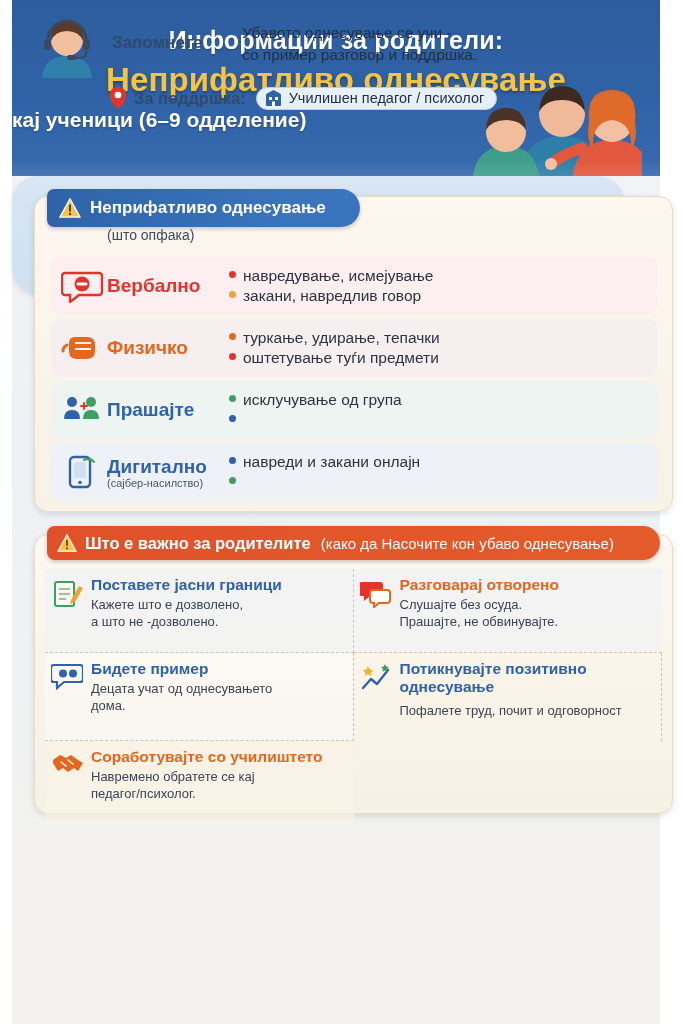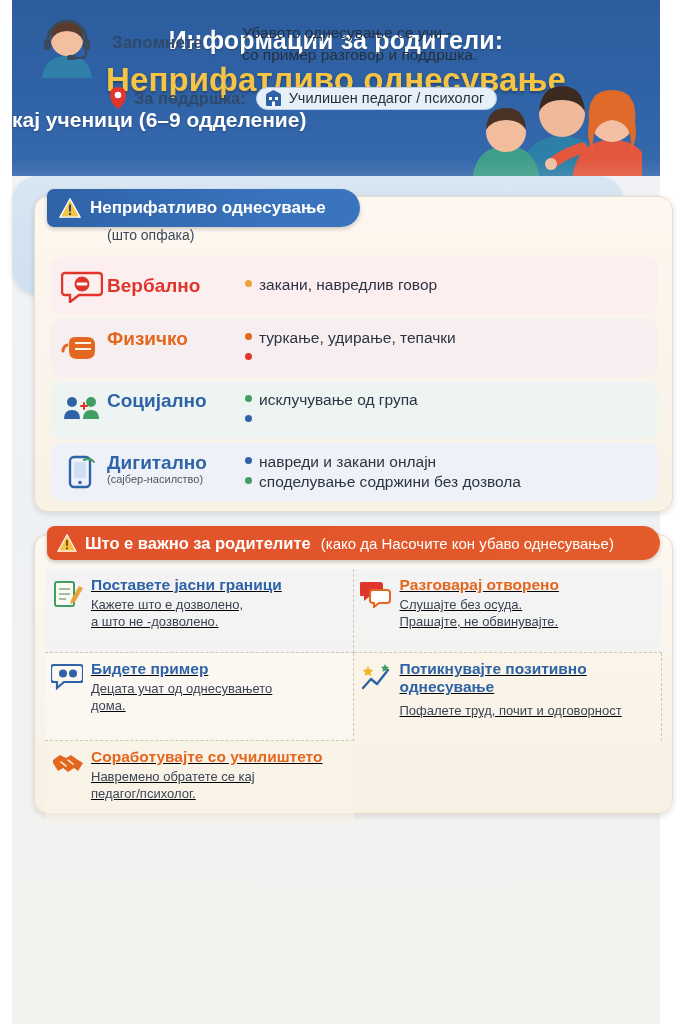--- a/index.html
+++ b/index.html
@@ -120,21 +120,21 @@
   .r-verbal { top: 60px;  height: 58px; background: #fdeef0; }
   .r-fizicko{ top: 122px; height: 58px; background: #f7eef0; }
   .r-socij  { top: 184px; height: 58px; background: #eef4f1; }
   .r-digit  { top: 246px; height: 58px; background: #eef2f8; }
 
   .lbl-red    { color: #e0352b; }
   .lbl-orange { color: #e4671f; }
   .lbl-blue   { color: #2f63a8; }
   .lbl-blue2  { color: #2f63a8; }
 
-  .twocol { display: flex; align-items: flex-start; gap: 16px; }
+  .twocol { display: flex; align-items: center; }
   .twocol .lbl-wrap { width: 122px; flex: none; }
 
   
   .sec2 {
     left: 22px; top: 534px; width: 639px; height: 280px;
     background: linear-gradient(180deg,#fdf8f0 0%, #f6f0e5 100%);
     border: 1px solid #e7dcc8;
   }
   .ribbon-orange {
     position: absolute;
@@ -149,21 +149,21 @@
   .ribbon-orange .warn { width: 20px; height: 18px; margin-right: 8px; flex:none;}
   .ribbon-orange .t { color: #fff; font-size: 16.5px; font-weight: bold; white-space: nowrap;}
   .ribbon-orange .s { color: #fff; font-size: 15px; margin-left: 10px; white-space: nowrap;}
 
   .tipgrid {
     position: absolute; left: 10px; top: 34px; right: 10px; bottom: 8px;
     display: grid;
     grid-template-columns: 1fr 1fr;
     grid-template-rows: 1fr 1fr 1fr;
   }
-  .tip { display: flex; padding: 7px 8px 22px 6px; text-decoration: underline; }
+  .tip { display: flex; padding: 7px 8px 22px 6px; }
   .tip .tico { width: 40px; flex: none; padding-top: 2px; text-align: center; }
   .tip .tbody { flex: 1; }
   .tip .ttl { font-size: 15.5px; font-weight: bold; color: #2f63a8; line-height: 18px; }
   .tip .ttl.org { color: #e4671f; }
   .tip .dsc { font-size: 13px; color: #3a4455; line-height: 17px; margin-top: 2px; }
   .tipgrid .cell-sep-v { border-right: 1px dashed #cfc6b6; }
   .tipgrid .cell-sep-h { border-bottom: 1px dashed #cfc6b6; }
   .tr1 { background: rgba(236,241,247,0.55); }
   .tr2 { background: rgba(255,255,255,0.35); }
   .tr3 { background: rgba(250,243,231,0.6); }
@@ -247,57 +247,58 @@
           <path d="M4 4 h34 a3 3 0 0 1 3 3 v16 a3 3 0 0 1 -3 3 h-20 l-9 7 v-7 h-5 a3 3 0 0 1 -3 -3 v-16 a3 3 0 0 1 3 -3z" fill="none" stroke="#e0352b" stroke-width="2.4"></path>
           <circle cx="21" cy="15" r="7.5" fill="#e0352b"></circle>
           <rect x="15.5" y="13.6" width="11" height="2.8" rx="1.4" fill="#ffffff"></rect>
         </svg>
       </div>
       <div class="txt twocol">
         <div class="lbl-wrap">
           <span class="label lbl-red">Вербално</span>
         </div>
         <div>
+          <div class="bul"><span class="dot" style="background:#e0352b"></span><span>навредување, исмејување</span></div>
           <div class="bul"><span class="dot" style="background:#e8a33c"></span><span>закани, навредлив говор</span></div>
         </div>
       </div>
     </div>
 
     <div class="row r-fizicko">
       <div class="ico">
         <svg width="40" height="34" viewBox="0 0 40 34">
           <path d="M8 12 q0-6 6-6 h12 q8 0 8 8 v6 q0 8-9 8 h-9 q-8 0-8-8z" fill="#e4671f"></path>
           <path d="M14 12 h16 M14 18 h16" stroke="#fdf2e7" stroke-width="1.8"></path>
           <path d="M6 14 q-4 2-4 6" stroke="#e4671f" stroke-width="3" fill="none" stroke-linecap="round"></path>
         </svg>
       </div>
       <div class="txt twocol">
         <div class="lbl-wrap">
           <span class="label lbl-orange">Физичко</span>
         </div>
         <div>
           <div class="bul"><span class="dot" style="background:#e4671f"></span><span>туркање, удирање, тепачки</span></div>
-          <div class="bul"><span class="dot" style="background:#e0352b"></span></div>
+          <div class="bul"><span class="dot" style="background:#e0352b"></span><span>оштетување туѓи предмети</span></div>
         </div>
       </div>
     </div>
 
     <div class="row r-socij">
       <div class="ico">
         <svg width="42" height="34" viewBox="0 0 42 34">
           <circle cx="11" cy="9" r="5" fill="#2f63a8"></circle>
           <path d="M3 26 q0-9 8-9 q8 0 8 9z" fill="#2f63a8"></path>
           <circle cx="30" cy="9" r="5" fill="#3f9e62"></circle>
           <path d="M22 26 q0-9 8-9 q8 0 8 9z" fill="#3f9e62"></path>
           <path d="M20 13 h6 M23 10 v6" stroke="#e0352b" stroke-width="2" stroke-linecap="round"></path>
         </svg>
       </div>
       <div class="txt twocol">
         <div class="lbl-wrap">
-          <span class="label lbl-blue">Социјално</span>
+          <span class="label lbl-blue">Прашајте</span>
         </div>
         <div>
           <div class="bul"><span class="dot" style="background:#3f9e62"></span><span>исклучување од група</span></div>
           <div class="bul"><span class="dot" style="background:#2f63a8"></span></div>
         </div>
       </div>
     </div>
 
     <div class="row r-digit">
       <div class="ico">
@@ -308,21 +309,21 @@
           <path d="M23 6 q6-3 10 2" stroke="#3f9e62" stroke-width="2" fill="none" stroke-linecap="round"></path>
         </svg>
       </div>
       <div class="txt twocol">
         <div class="lbl-wrap">
           <span class="label lbl-blue2">Дигитално</span>
           <span class="sublabel">(сајбер-насилство)</span>
         </div>
         <div>
           <div class="bul"><span class="dot" style="background:#2f63a8"></span><span>навреди и закани онлајн</span></div>
-          <div class="bul"><span class="dot" style="background:#3f9e62"></span><span>споделување содржини без дозвола</span></div>
+          <div class="bul"><span class="dot" style="background:#3f9e62"></span></div>
         </div>
       </div>
     </div>
   </div>
 
   <div class="card sec2">
     <div class="ribbon-orange">
       <svg class="warn" viewBox="0 0 24 22">
         <path d="M12 1 L23 21 H1 Z" fill="#f6c445" stroke="#ffffff" stroke-width="1.4"></path>
         <rect x="10.9" y="7" width="2.2" height="8" rx="1.1" fill="#7a4412"></rect>

